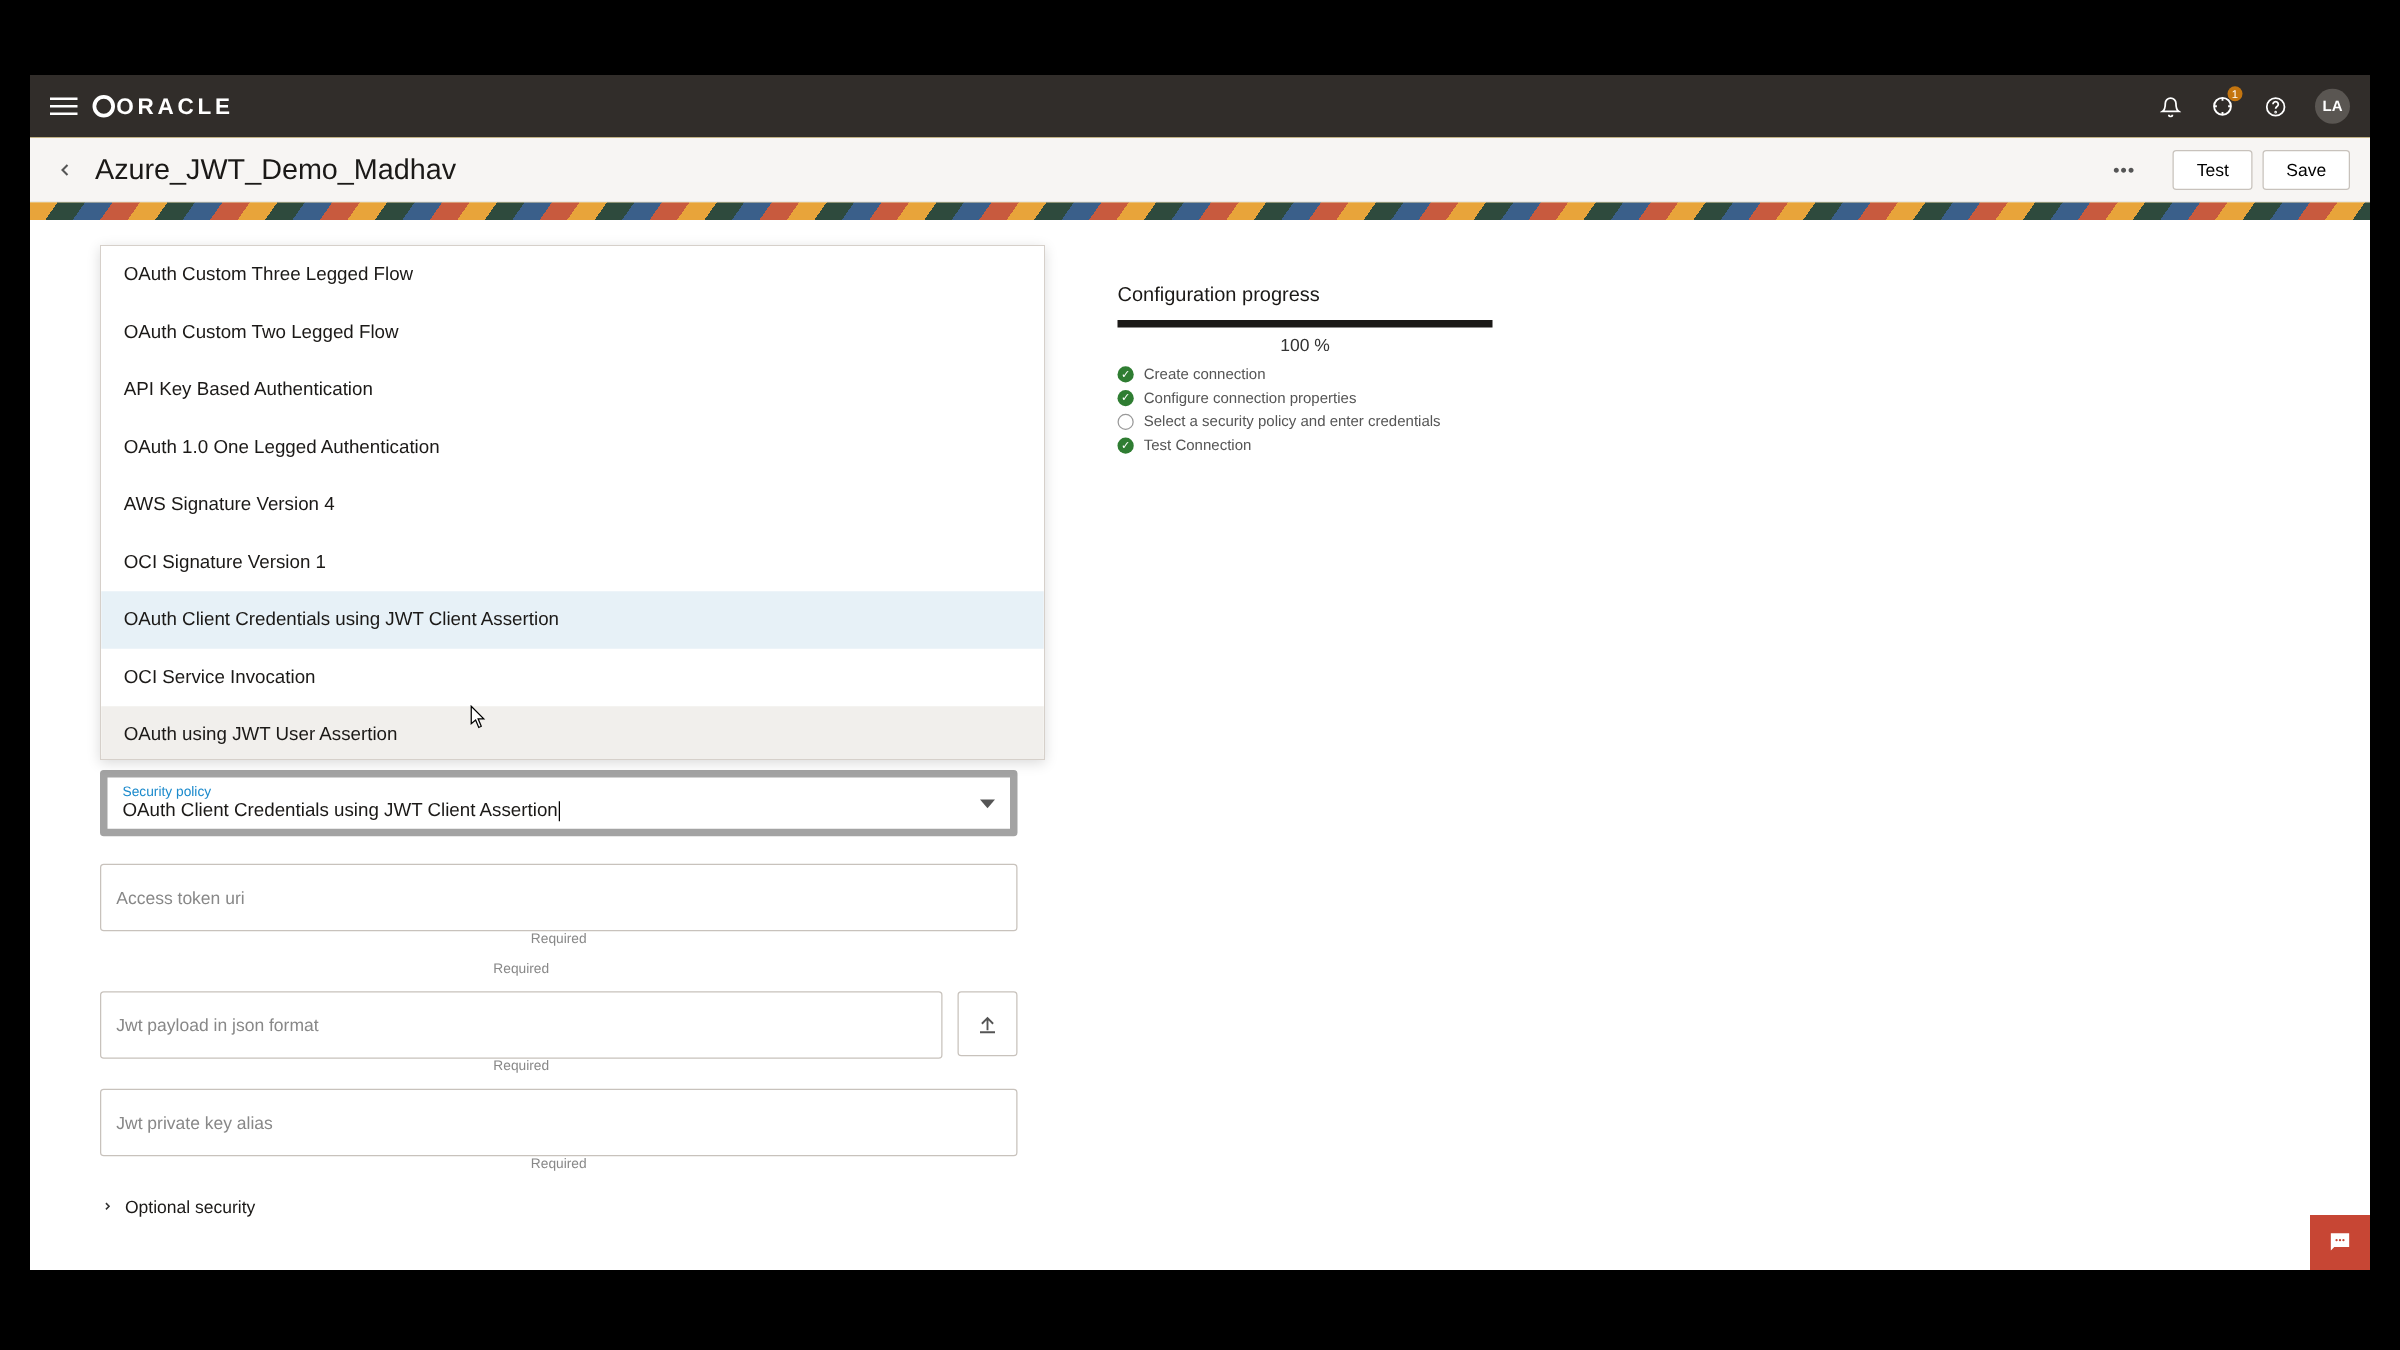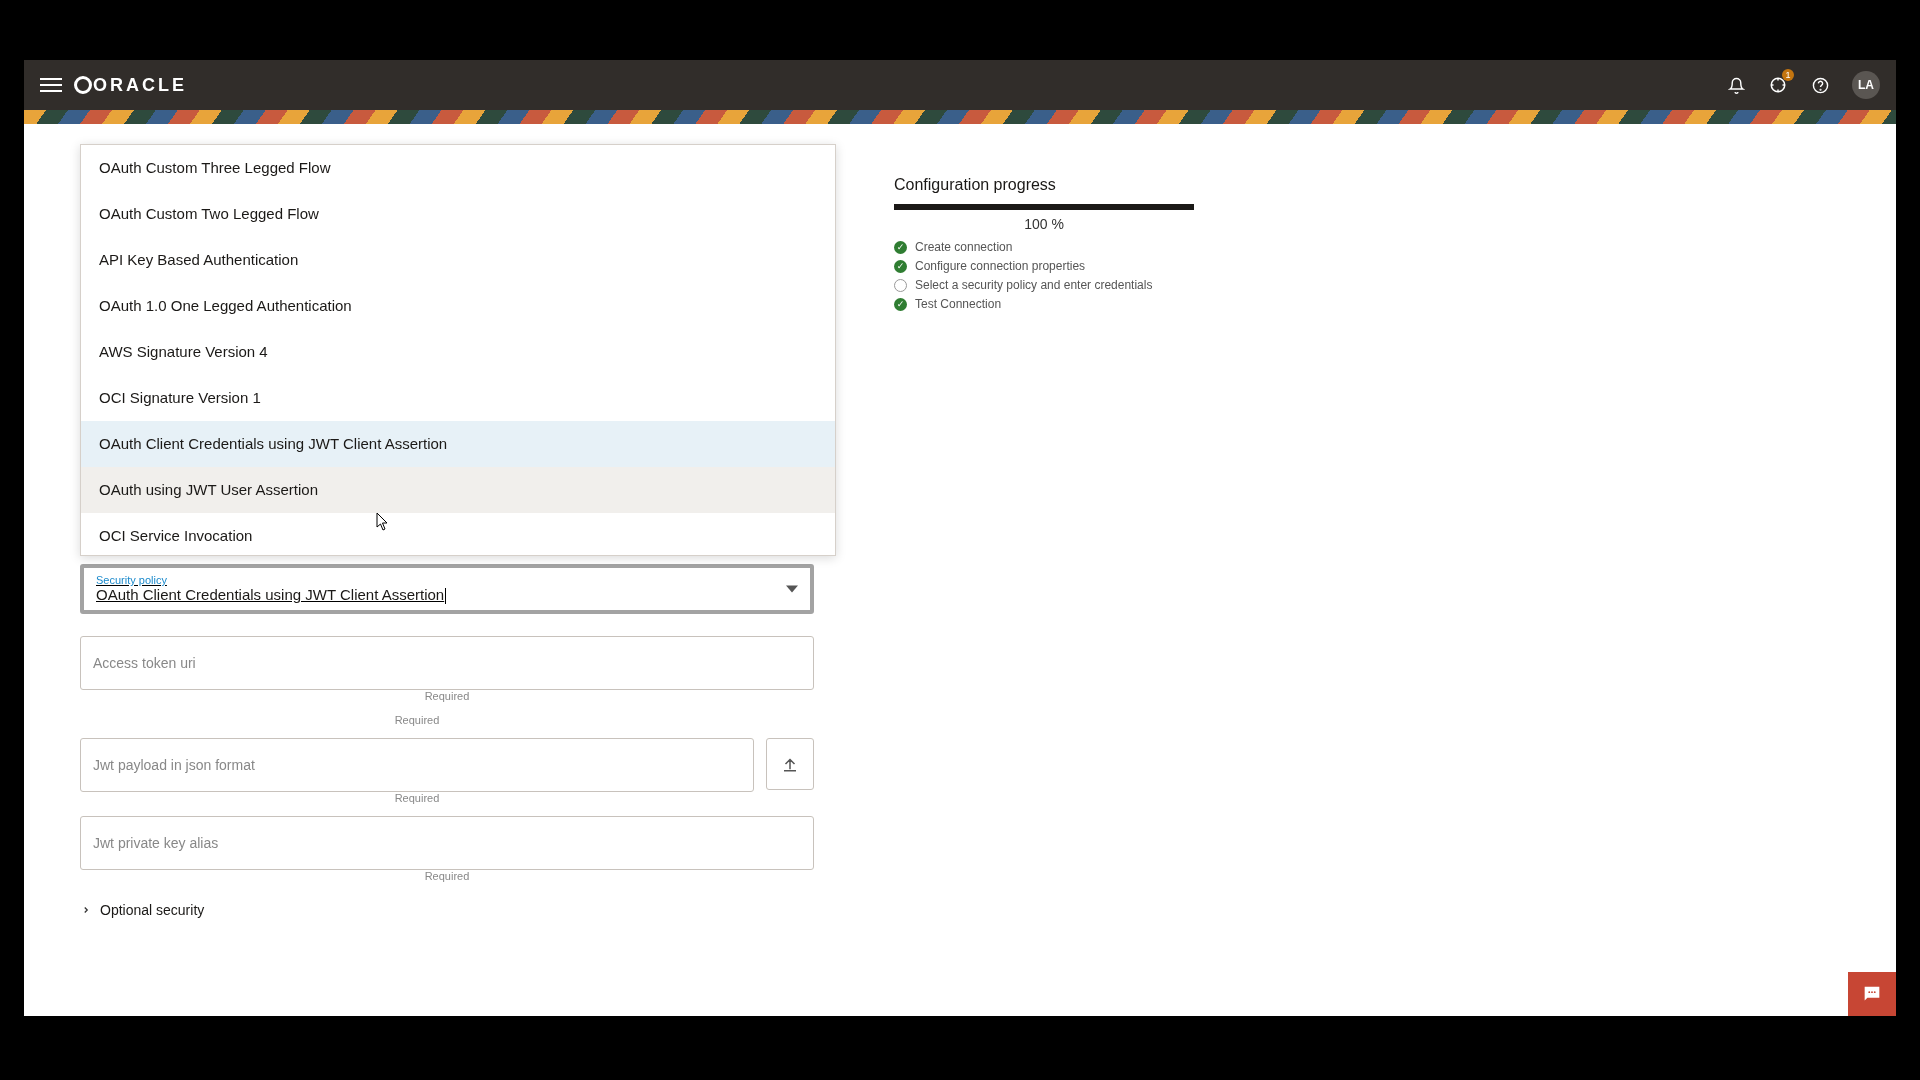--- a/index.html
+++ b/index.html
@@ -36,21 +36,21 @@
 .step-pending { border:1.5px solid #999; }
 .checkmark { font-size:9px; line-height:1; }
 .dropdown-panel { position:absolute; top:0; left:56px; width:756px; background:#fff; border:1px solid #d6d0ca; box-shadow:0 2px 10px rgba(0,0,0,0.15); z-index:5; max-height:412px; overflow-y:auto;}
 .dropdown-panel::-webkit-scrollbar { width:10px;}
 .dropdown-panel::-webkit-scrollbar-thumb { background:#c8c2bc; border-radius:5px;}
 .dropdown-item { padding:14px 18px; font-size:15px; color:#1b1917; cursor:pointer; border-bottom:1px solid transparent;}
 .dropdown-item.selected { background:#e7f1f7; }
 .dropdown-item.hovered { background:#f1efec; }
 .form-area { padding-top:420px; }
 .field-wrap { position:relative; margin-bottom:4px;}
-.combo-field { border:4px solid #a3a3a3; border-radius:3px; padding:6px 28px 6px 12px; position:relative; background:#fff; cursor:text;text-decoration:underline;}
+.combo-field { border:6px solid #a3a3a3; border-radius:3px; padding:6px 28px 6px 12px; position:relative; background:#fff; cursor:text;}
 .combo-label { font-size:11px; color:#1b8acc; }
 .combo-value { font-size:15px; color:#1b1917; }
 .combo-arrow { position:absolute; right:12px; top:50%; transform:translateY(-50%); width:0; height:0; border-left:6px solid transparent; border-right:6px solid transparent; border-top:7px solid #555;}
 .text-field { border:1px solid #c8c2bc; border-radius:3px; padding:18px 12px; font-size:14px; color:#888; background:#fff; cursor:text; width:100%;}
 .field-row { display:flex; gap:12px; align-items:flex-start;}
 .field-row .text-field { flex:1; }
 .upload-btn { width:48px; height:52px; border:1px solid #c8c2bc; border-radius:3px; display:flex; align-items:center; justify-content:center; cursor:pointer; background:#fff;}
 .required-txt { font-size:11px; color:#888; text-align:center; margin-top:0; margin-bottom:12px;}
 .required-txt.narrow { width:calc(100% - 60px);}
 .optional-sec { display:flex; align-items:center; gap:8px; cursor:pointer; padding:8px 0; margin-top:4px;}
@@ -90,36 +90,48 @@
         <svg width="17" height="17" viewBox="0 0 24 24" fill="none" stroke="#fff" stroke-width="2">
             <circle cx="12" cy="12" r="10"></circle>
             <path d="M9 9a3 3 0 1 1 4.5 2.6C12.5 12.5 12 13 12 14"></path>
             <circle cx="12" cy="18" r="0.5" fill="#fff"></circle>
           </svg>
       </div>
       <div class="avatar">LA</div>
     </div>
   </div>
 
+  <div class="sub-header">
+    <div class="back-btn">
+      <svg width="16" height="16" viewBox="0 0 24 24" fill="none" stroke="#555" stroke-width="2.5">
+          <polyline points="15 18 9 12 15 6"></polyline>
+        </svg>
+    </div>
+    <div class="page-title">Azure_JWT_Demo_Madhav</div>
+    <div class="sub-spacer"></div>
+    <div class="more-btn">•••</div>
+    <button class="btn">Test</button>
+    <button class="btn">Save</button>
+  </div>
 
   <div class="banner-stripe"></div>
 
   <div class="content-area">
     <div class="left-col">
 
       <div class="dropdown-panel" id="dd-panel">
           <div class="dropdown-item">OAuth Custom Three Legged Flow</div>
           <div class="dropdown-item">OAuth Custom Two Legged Flow</div>
           <div class="dropdown-item">API Key Based Authentication</div>
           <div class="dropdown-item">OAuth 1.0 One Legged Authentication</div>
           <div class="dropdown-item">AWS Signature Version 4</div>
           <div class="dropdown-item">OCI Signature Version 1</div>
           <div class="dropdown-item selected">OAuth Client Credentials using JWT Client Assertion</div>
+          <div class="dropdown-item">OCI Service Invocation</div>
           <div class="dropdown-item hovered">OAuth using JWT User Assertion</div>
-          <div class="dropdown-item">OCI Service Invocation</div>
         </div>
 
       <svg class="cursor-img" viewBox="0 0 14 20">
           <path d="M1 1 L1 15 L4.5 12 L7 18 L9 17 L6.5 11 L11 11 Z" fill="#fff" stroke="#000" stroke-width="1"></path>
         </svg>
 
       <div class="form-area">
         <div class="field-wrap">
           <div class="combo-field">
             <div class="combo-label">Security policy</div>

